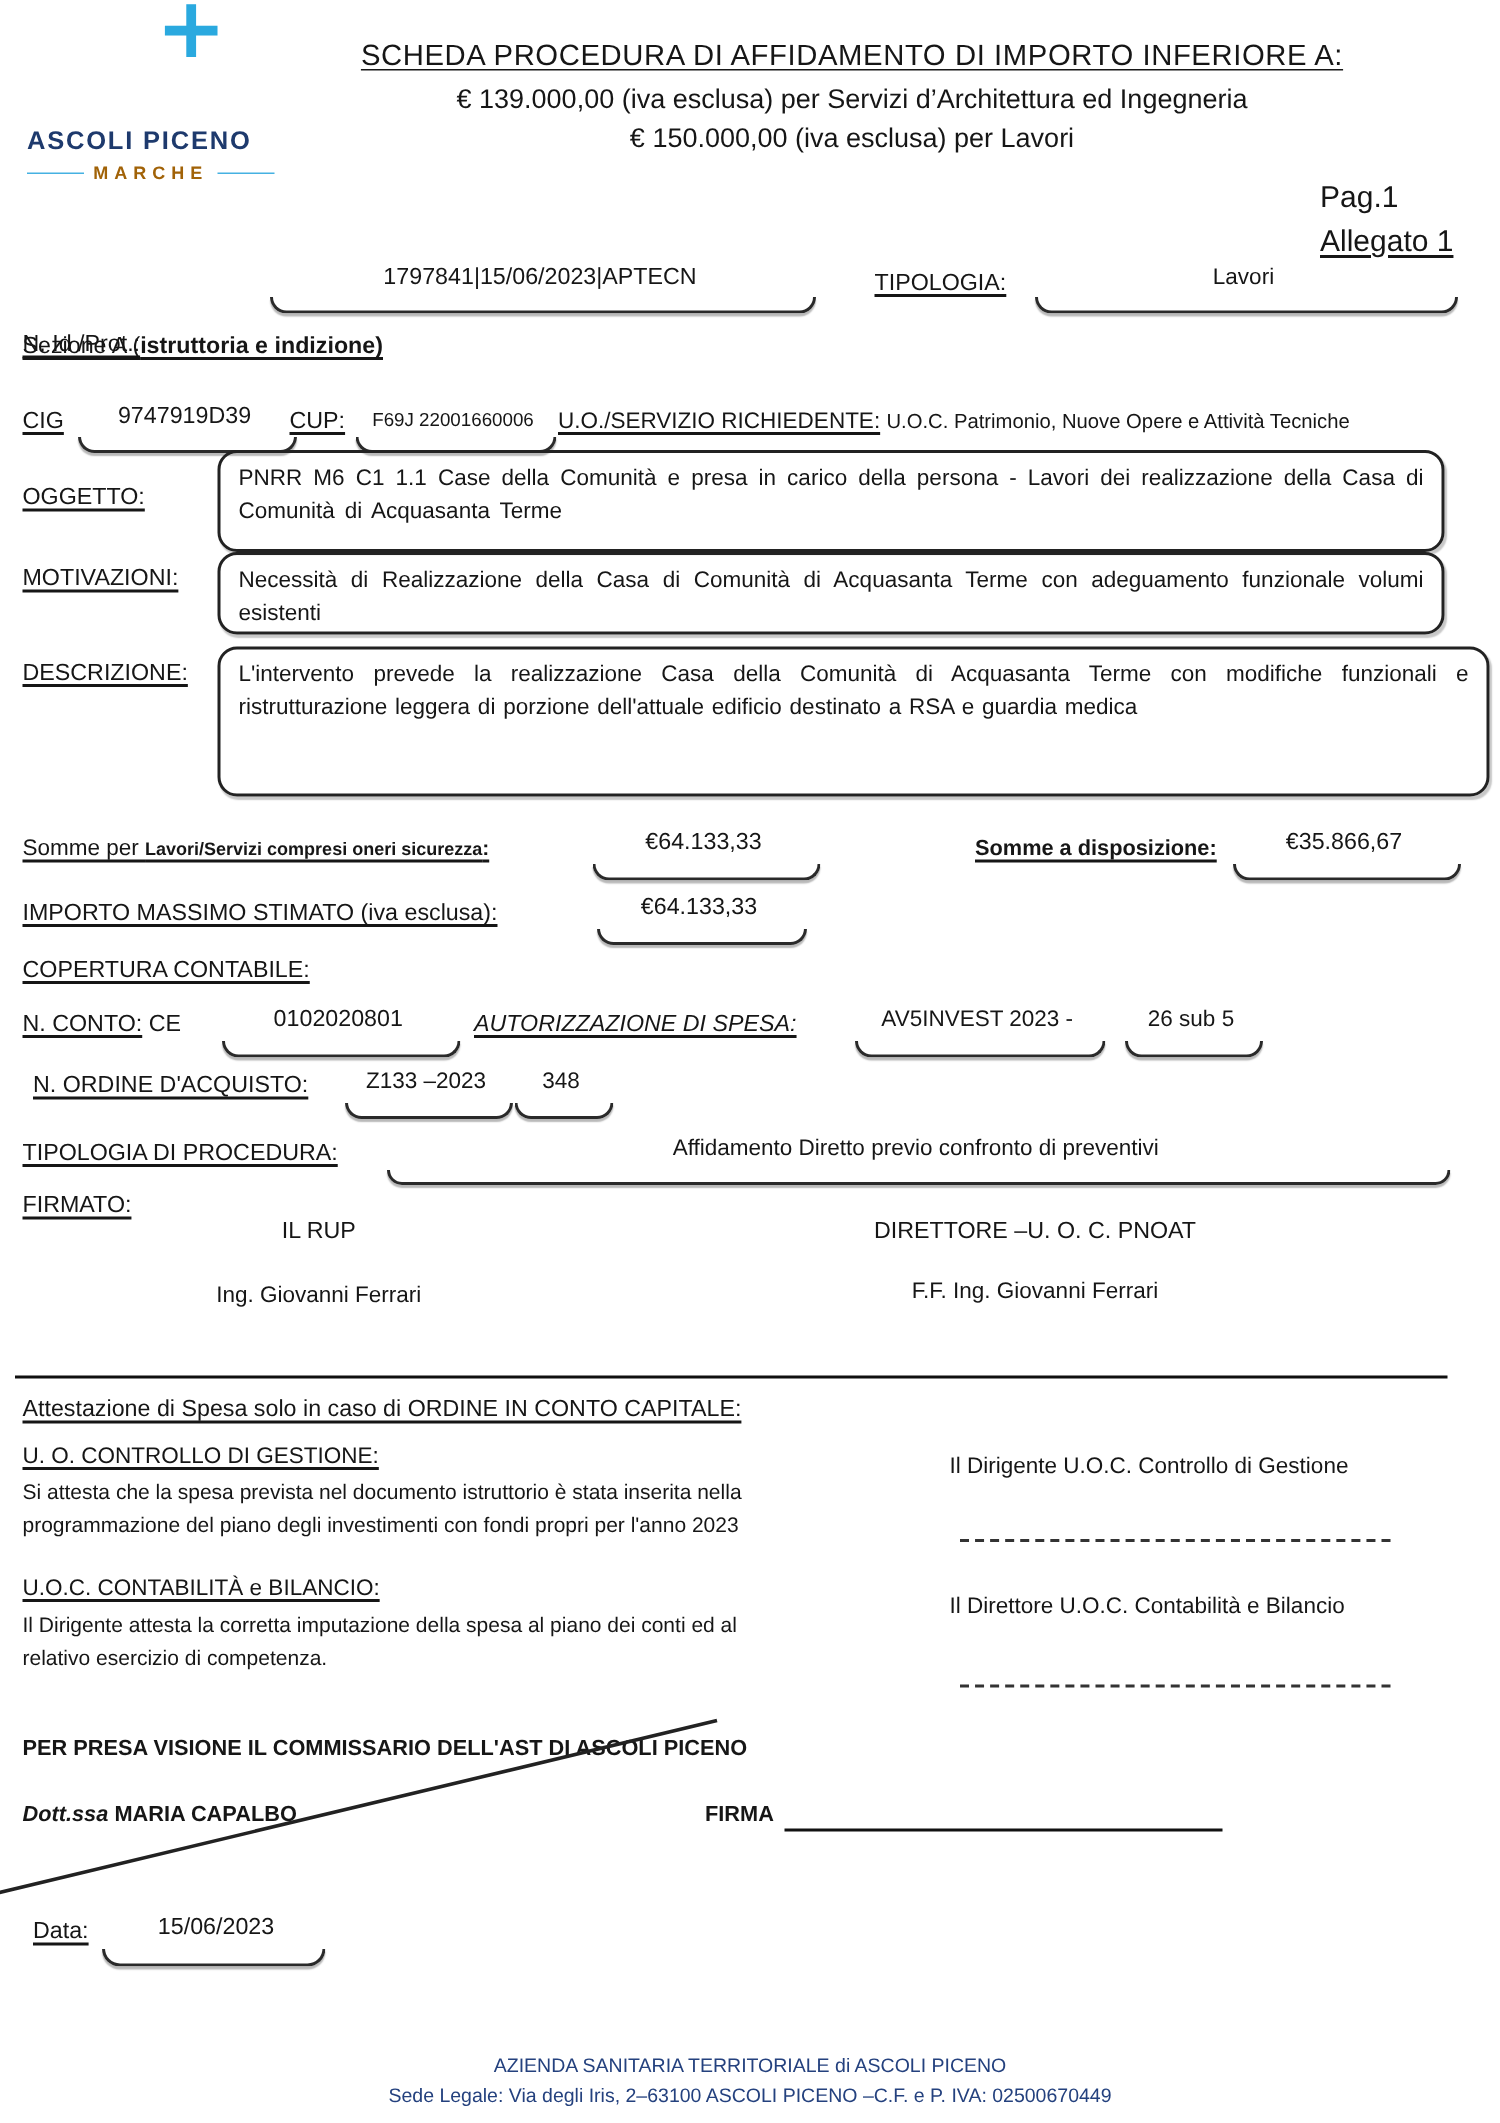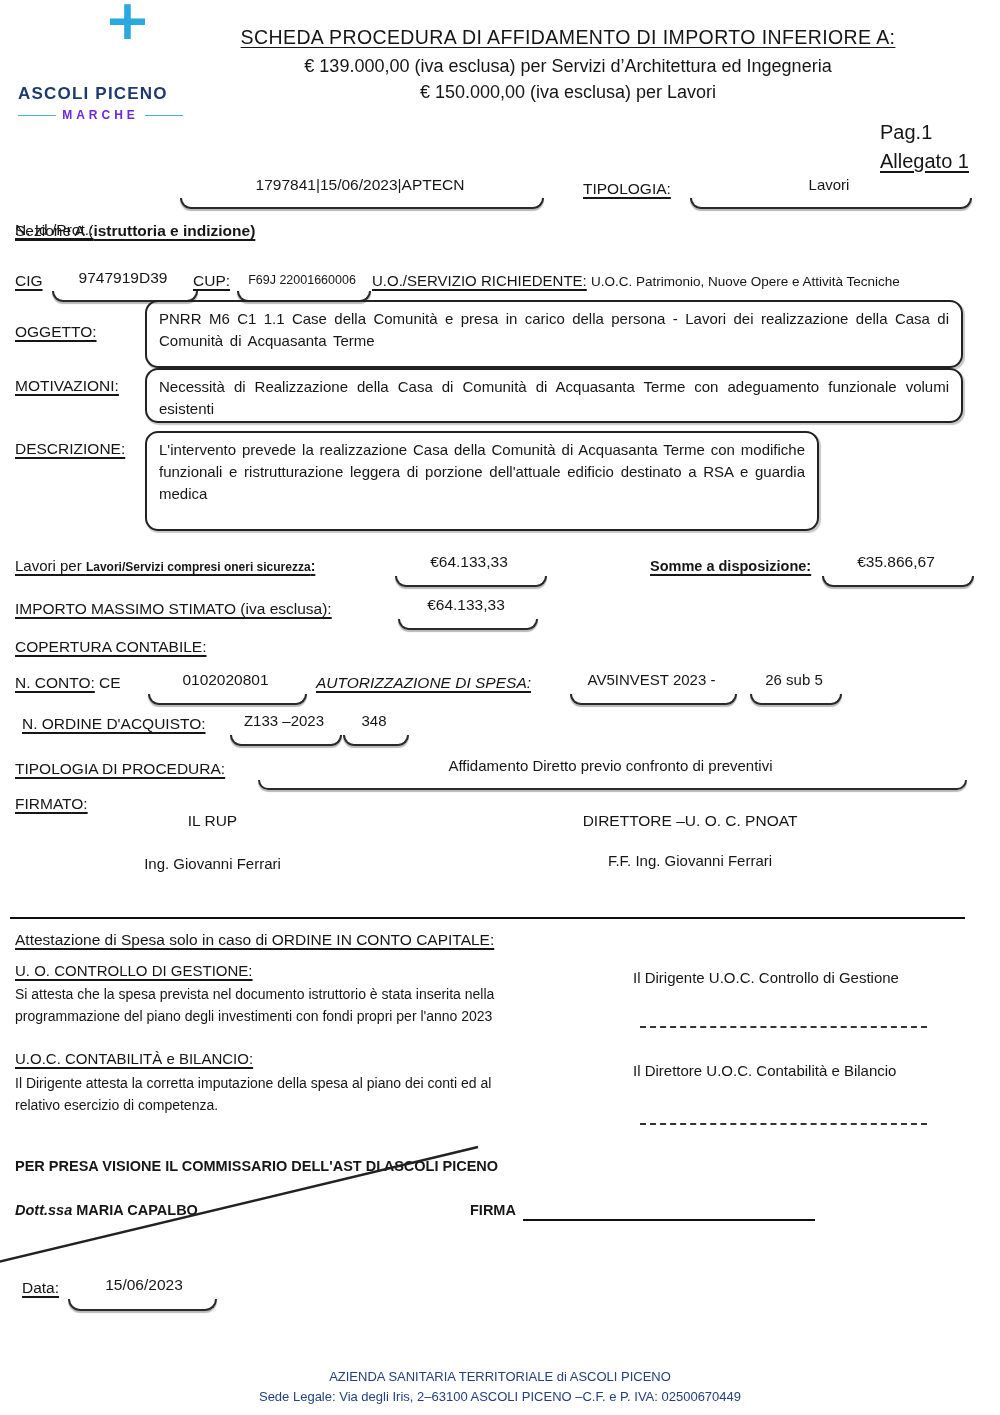--- a/index.html
+++ b/index.html
@@ -20,21 +20,21 @@
   .solid-line{position:absolute;border-top:2px solid #111;}
   .hrline{position:absolute;left:10px;width:955px;border-top:2.5px solid #0f0f0f;}
   
   .logo{position:absolute;left:18px;top:8px;width:165px;}
   .logo-mark{position:relative;height:70px;}
   .logo-ast{font-family:"DejaVu Sans", sans-serif;font-weight:bold;font-size:66px;
             line-height:66px;letter-spacing:-4px;color:#1e3a6d;}
   .logo-plus{position:absolute;left:86px;top:-16px;font-family:"DejaVu Sans",sans-serif;
              font-weight:bold;font-size:56px;line-height:56px;color:#2aa9df;}
   .logo-city{margin-top:6px;font-weight:bold;font-size:17px;letter-spacing:1.2px;color:#1e3a6d;}
-  .logo-region{margin-top:4px;display:flex;align-items:center;gap:6px;color:#6d28d9;
+  .logo-region{margin-top:4px;display:flex;align-items:center;gap:6px;color:#a16207;
                font-size:12px;letter-spacing:4px;font-weight:bold;}
   .logo-region .rline{flex:1;border-top:1.5px solid #45b1e2;height:0;}
   
   .title{position:absolute;left:172px;top:26px;width:792px;text-align:center;}
   .title .t1{font-size:19.5px;letter-spacing:0.4px;text-decoration:underline;
              text-underline-offset:3px;margin-bottom:7px;}
   .title .t2{font-size:18px;margin-bottom:5px;}
   .title .t3{font-size:18px;}
   .pagblock{position:absolute;left:880px;top:118px;font-size:20px;line-height:1.45;}
   .footer{position:absolute;left:0;top:1367px;width:100%;text-align:center;
@@ -88,23 +88,23 @@
   <div class="cup" style="left:237px;top:291px;width:130px;"></div>
   <div class="lbl" style="left:372px;top:272px;font-size:15px;"><span class="u">U.O./SERVIZIO RICHIEDENTE:</span> <span class="cond">U.O.C. Patrimonio, Nuove Opere e Attività Tecniche</span></div>
 
   <div class="lbl u" style="left:15px;top:323px;">OGGETTO:</div>
   <div class="box" style="left:145px;top:300px;width:818px;height:68px;">PNRR M6 C1 1.1 Case della Comunità e presa in carico della persona - Lavori dei realizzazione della Casa di Comunità di  Acquasanta Terme</div>
 
   <div class="lbl u" style="left:15px;top:377px;">MOTIVAZIONI:</div>
   <div class="box" style="left:145px;top:368px;width:818px;height:55px;">Necessità di Realizzazione della Casa di Comunità di Acquasanta Terme con adeguamento funzionale volumi esistenti</div>
 
   <div class="lbl u" style="left:15px;top:440px;">DESCRIZIONE:</div>
-  <div class="box" style="left:145px;top:431px;width:674px;height:100px;word-spacing:1px;">L'intervento prevede la realizzazione Casa della Comunità di Acquasanta Terme con modifiche funzionali e ristrutturazione leggera di porzione dell'attuale edificio destinato a RSA e guardia medica</div>
+  <div class="box" style="left:145px;top:431px;width:848px;height:100px;word-spacing:1px;">L'intervento prevede la realizzazione Casa della Comunità di Acquasanta Terme con modifiche funzionali e ristrutturazione leggera di porzione dell'attuale edificio destinato a RSA e guardia medica</div>
 
-  <div class="lbl" style="left:15px;top:557px;font-size:15px;"><span class="u">Lavori per </span><span class="u b" style="font-size:12px;">Lavori/Servizi compresi oneri sicurezza</span><span class="u b" style="font-size:14px;">:</span></div>
+  <div class="lbl" style="left:15px;top:557px;font-size:15px;"><span class="u">Somme per </span><span class="u b" style="font-size:12px;">Lavori/Servizi compresi oneri sicurezza</span><span class="u b" style="font-size:14px;">:</span></div>
   <div class="val" style="left:395px;top:553px;width:148px;">€64.133,33</div>
   <div class="cup" style="left:395px;top:576px;width:148px;"></div>
   <div class="lbl u b" style="left:650px;top:558px;font-size:14.5px;">Somme a disposizione:</div>
   <div class="val" style="left:822px;top:553px;width:148px;">€35.866,67</div>
   <div class="cup" style="left:822px;top:576px;width:148px;"></div>
 
   <div class="lbl u" style="left:15px;top:600px;">IMPORTO MASSIMO STIMATO (iva esclusa):</div>
   <div class="val" style="left:398px;top:596px;width:136px;">€64.133,33</div>
   <div class="cup" style="left:398px;top:619px;width:136px;"></div>
 

